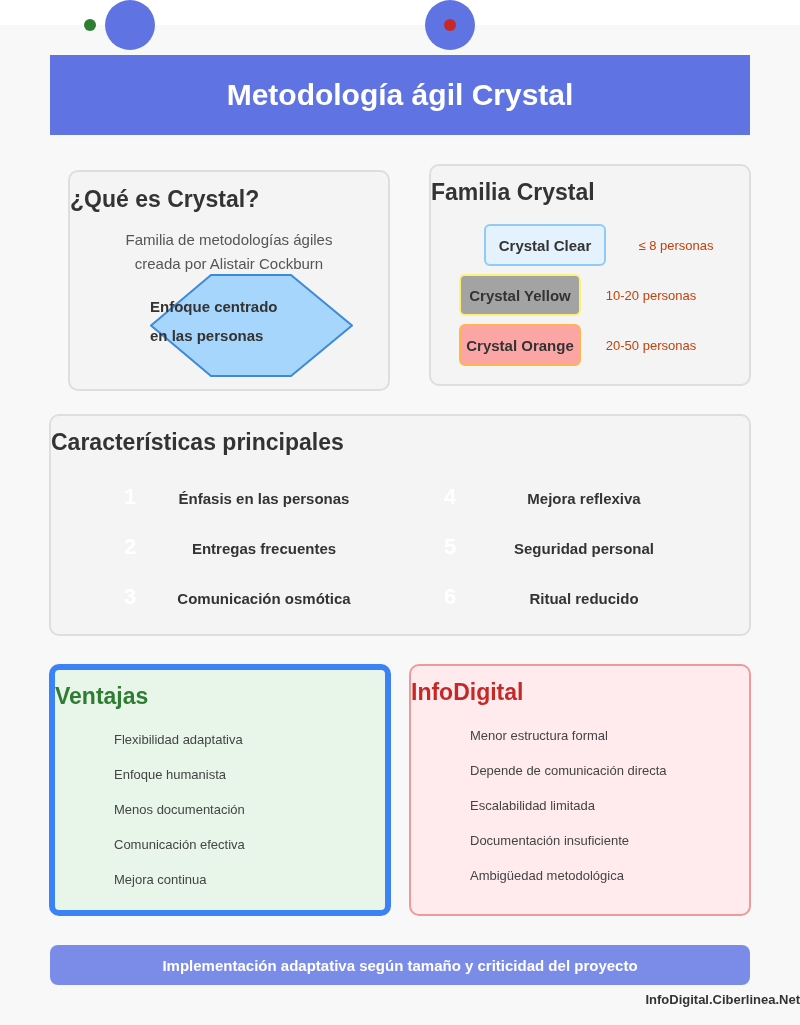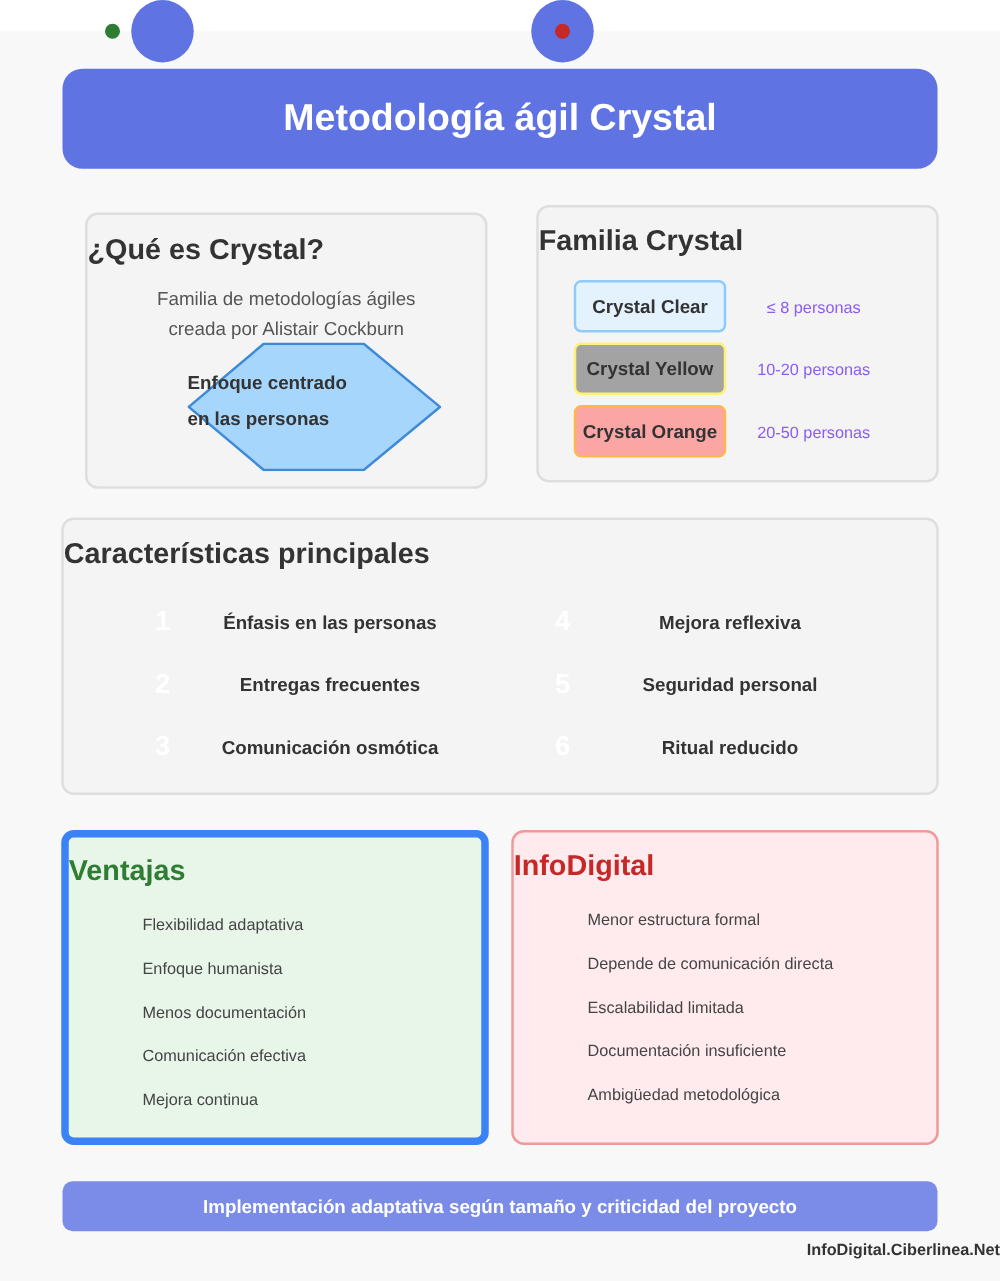--- a/index.html
+++ b/index.html
@@ -17,21 +17,21 @@
   .deco {
     position: absolute; border-radius: 50%;
   }
   .deco-blue1 { left: 105px; top: 0px; width: 50px; height: 50px; background: #5f73e3; }
   .deco-blue2 { left: 425px; top: 0px; width: 50px; height: 50px; background: #5f73e3; }
   .deco-green { left: 84px; top: 19px; width: 12px; height: 12px; background: #2e7d32; }
   .deco-red { left: 444px; top: 19px; width: 12px; height: 12px; background: #c62828; }
 
   .title-bar {
     position: absolute; left: 50px; top: 55px; width: 700px; height: 80px;
-    background: #5f73e3; border-radius: 16px;
+    background: #5f73e3; border-radius: 0;
     display: flex; align-items: center; justify-content: center;
   }
   .title-bar h1 {
     color: #fff; font-size: 30px; font-weight: bold; letter-spacing: 0px;
   }
 
   .card {
     position: absolute; background: #f4f4f4; border: 2px solid #dedede; border-radius: 10px;
   }
   .card-what { left: 68px; top: 170px; width: 322px; height: 221px; }
@@ -63,21 +63,21 @@
   }
   .family-badge {
     position: absolute; left: 0; top: 0; width: 122px; height: 42px;
     border-radius: 6px; border: 2px solid;
     display: flex; align-items: center; justify-content: center;
     font-size: 15px; font-weight: bold; color: #333; white-space: nowrap;
   }
   .family-size {
     position: absolute; left: 142px; top: 0; width: 100px; height: 42px;
     display: flex; align-items: center; justify-content: center;
-    font-size: 13px; color: #8b5cf6;
+    font-size: 13px; color: #c2410c;
   }
 
   .feature {
     position: absolute; height: 30px;
   }
   .feature-num {
     position: absolute; left: 0; top: 0; width: 20px; font-size: 22px; font-weight: bold;
     color: #ffffff; line-height: 30px;
   }
   .feature-label {
@@ -132,21 +132,21 @@
   </svg>
   <div class="hex-text">
     <div>Enfoque centrado</div>
     <div>en las personas</div>
   </div>
 </div>
 
 <div class="card card-family">
   <div class="card-title">Familia Crystal</div>
 
-  <div class="family-row" style="top:58px;">
+  <div class="family-row" style="top:58px;margin-left:25px;">
     <div class="family-badge" style="background:#e3f2fd;border-color:#90caf9;">Crystal Clear</div>
     <div class="family-size">≤ 8 personas</div>
   </div>
   <div class="family-row" style="top:108px;">
     <div class="family-badge" style="background:#a3a3a3;border-color:#fff176;">Crystal Yellow</div>
     <div class="family-size">10-20 personas</div>
   </div>
   <div class="family-row" style="top:158px;">
     <div class="family-badge" style="background:#fca5a5;border-color:#ffb74d;">Crystal Orange</div>
     <div class="family-size">20-50 personas</div>

